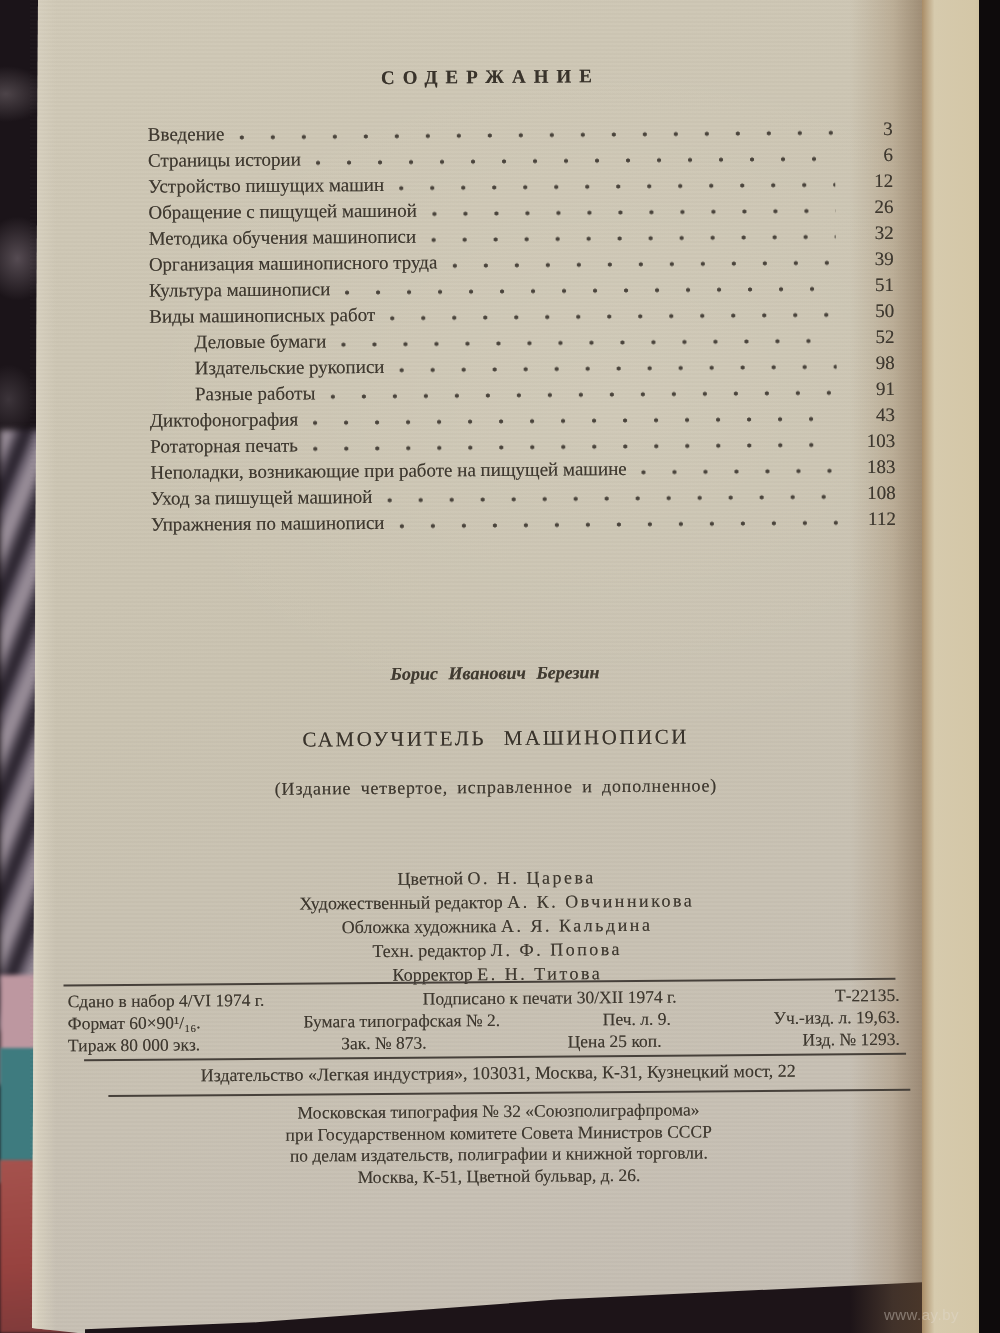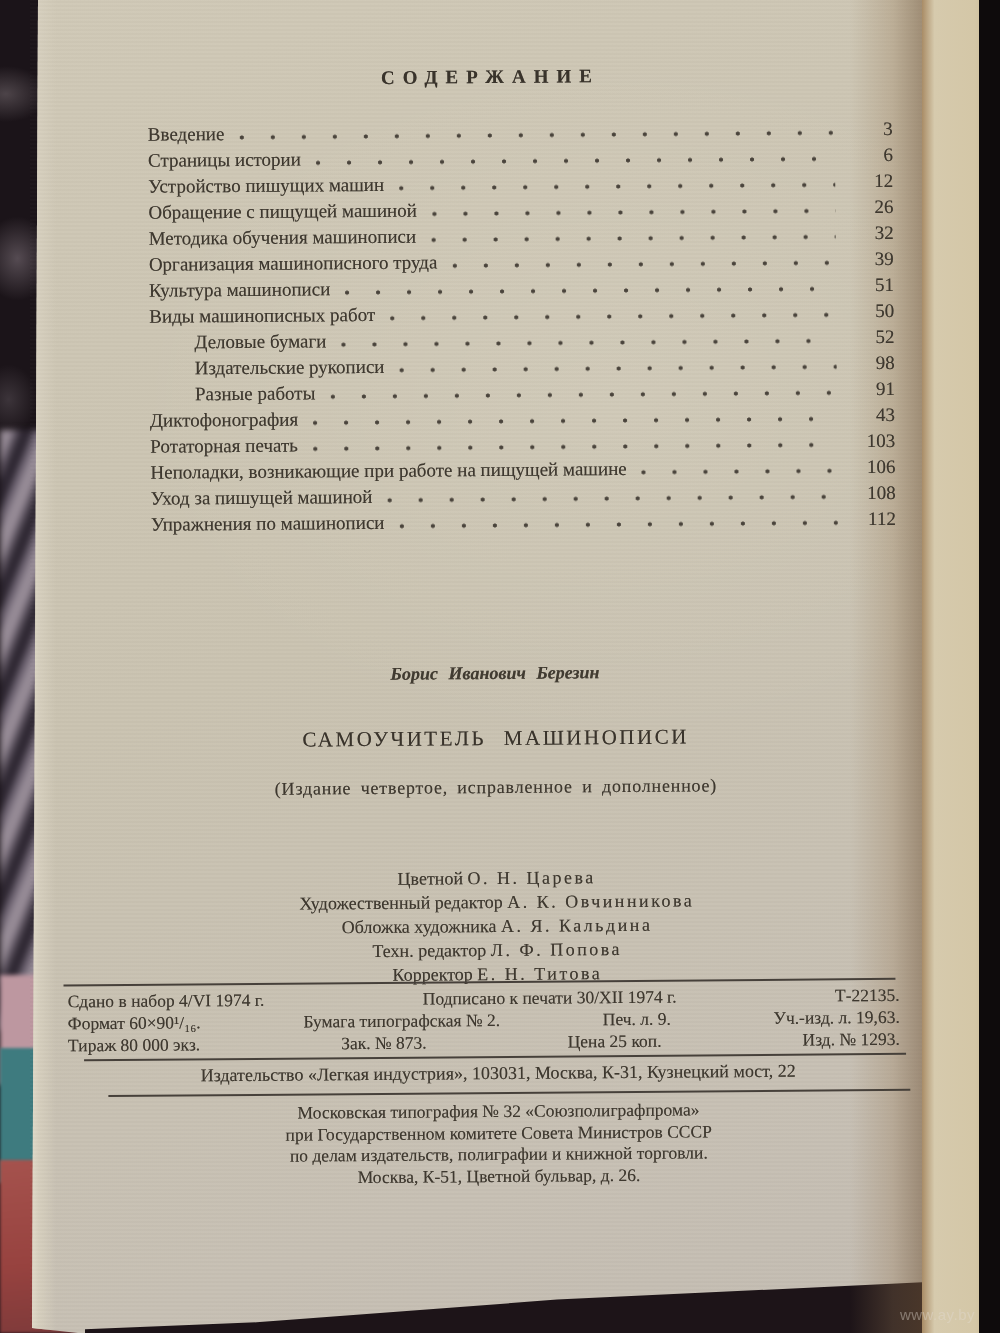--- a/index.html
+++ b/index.html
@@ -69,21 +69,21 @@
   .rule-3{top:1092px;margin-left:50px;margin-right:28px;}
 
   .imprint{position:absolute;top:987px;left:10px;right:38px;font-size:17.5px;line-height:22px;}
   .imprint-row{display:flex;justify-content:space-between;white-space:nowrap;}
 
   .publisher-line{position:absolute;top:1063px;left:0;width:100%;text-align:center;font-size:18px;}
 
   .print-house{position:absolute;top:1101px;left:0;width:100%;text-align:center;
     font-size:17.5px;line-height:21.5px;}
 
-  .watermark{position:absolute;right:4px;bottom:10px;font-family:"Liberation Sans","DejaVu Sans",sans-serif;
+  .watermark{position:absolute;right:20px;bottom:10px;font-family:"Liberation Sans","DejaVu Sans",sans-serif;
     font-size:15px;color:rgba(226,220,210,.42);letter-spacing:.5px;}
 </style>
 </head>
 <body>
 
 <div class="photo">
 
   <div class="fabric-top"></div>
   <div class="fabric-mid"></div>
   <div class="cloth-pink"></div>
@@ -176,21 +176,21 @@
 
         <div class="toc-row">
           <span class="toc-label">Ротаторная печать</span>
           <span class="toc-leader"></span>
           <span class="toc-num">103</span>
         </div>
 
         <div class="toc-row">
           <span class="toc-label">Неполадки, возникающие при работе на пищущей машине</span>
           <span class="toc-leader"></span>
-          <span class="toc-num">106</span>
+          <span class="toc-num">183</span>
         </div>
 
         <div class="toc-row">
           <span class="toc-label">Уход за пишущей машиной</span>
           <span class="toc-leader"></span>
           <span class="toc-num">108</span>
         </div>
 
         <div class="toc-row">
           <span class="toc-label">Упражнения по машинописи</span>

